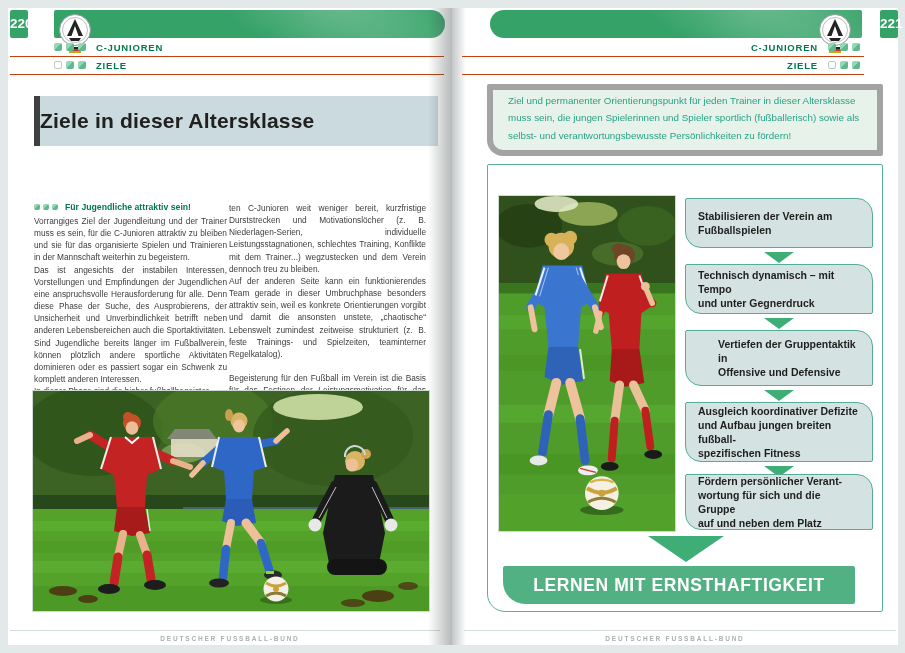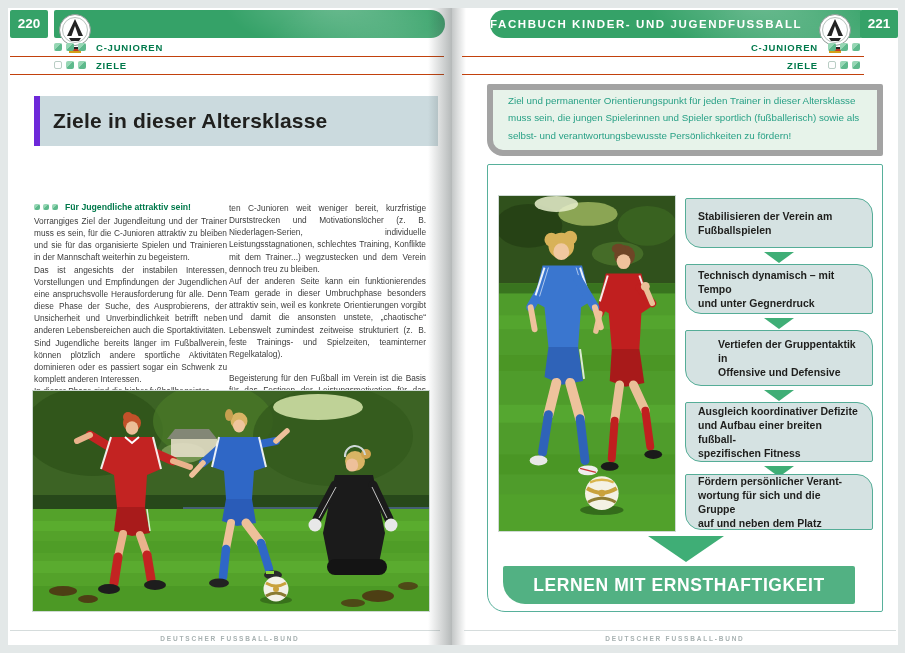--- a/index.html
+++ b/index.html
@@ -8,21 +8,21 @@
 
   .page{position:absolute;top:8px;height:637px;background:#fff;}
   .page-left{left:8px;width:444px;}
   .page-right{left:452px;width:446px;}
   .page-left::after{content:"";position:absolute;top:0;right:0;width:24px;height:100%;
     background:linear-gradient(to right,rgba(0,0,0,0),rgba(60,70,70,.38));pointer-events:none;}
   .page-right::before{content:"";position:absolute;top:0;left:0;width:14px;height:100%;
     background:linear-gradient(to right,rgba(60,70,70,.30),rgba(0,0,0,0));pointer-events:none;}
 
   
-  .pagenum{position:absolute;top:2px;width:38px;height:28px;background:#35a268;color:#fff;
+  .pagenum{position:absolute;top:2px;width:18px;height:28px;background:#35a268;color:#fff;
     font-weight:bold;font-size:13.5px;text-align:center;line-height:28px;}
   .page-left .pagenum{left:2px;border-radius:2px;}
   .page-right .pagenum{right:0px;border-radius:2px;}
   .hbar{position:absolute;top:2px;height:28px;
     background:radial-gradient(160px 70px at 72% -30%,rgba(255,255,255,.25),rgba(255,255,255,0) 70%),
                radial-gradient(220px 90px at 88% 130%,rgba(255,255,255,.16),rgba(255,255,255,0) 60%),
                #35a268;}
   .page-left .hbar{left:46px;width:391px;border-radius:2px 14px 14px 2px;}
   .page-right .hbar{left:38px;width:372px;border-radius:14px 2px 2px 14px;}
   .hbar .htitle{position:absolute;left:0;right:64px;top:0;height:28px;line-height:28px;
@@ -38,22 +38,22 @@
   .page-right .meta{left:10px;right:34px;justify-content:flex-end;padding-right:4px;}
   .meta1{top:30px;} .meta2{top:48px;}
   .meta .label{font-size:9.5px;font-weight:bold;color:#00794b;letter-spacing:.8px;margin:0 6px;}
   .sqr{width:8px;height:8px;border-radius:2px;box-sizing:border-box;
     background:linear-gradient(135deg,#96d6b4 0%,#96d6b4 45%,#5eb98c 45%);}
   .sqr.outline{background:#fefefe;border:1px solid #b9cdc4;}
   .sqr.small{width:6px;height:6px;}
 
   
   .title-box{position:absolute;left:26px;top:88px;width:404px;height:50px;background:#cbdade;
-    border-left:6px solid #6d28d9;box-sizing:border-box;display:flex;align-items:center;
-    font-size:21px;font-weight:bold;color:#20201e;padding-left:13px;letter-spacing:.2px;}
+    border-left:6px solid #404040;box-sizing:border-box;display:flex;align-items:center;
+    font-size:21px;font-weight:bold;color:#20201e;letter-spacing:.2px;}
   .col{position:absolute;top:158px;margin-top:36px;}
   .col1{left:26px;width:193px;}
   .col2{left:221px;width:197px;}
   .subhead{display:flex;align-items:center;gap:3px;margin-bottom:3px;}
   .subhead .shtext{font-size:8.7px;font-weight:bold;color:#00794b;margin-left:4px;}
   p.body{font-size:8.3px;line-height:12.15px;text-align:justify;color:#3c3c3c;margin:0;}
   p.body.gap{margin-top:12px;}
   .para-wrap{position:relative;}
   .end-squares{position:absolute;right:0;bottom:2px;display:flex;gap:3px;}
   .photo{position:absolute;border:1px solid #cfdad4;box-sizing:border-box;background:#4f9c2b;}
@@ -230,21 +230,20 @@
         <circle cx="243" cy="198" r="3" fill="#caa23c"></circle>
       </g>
     </svg>
 
     <div class="footline"></div>
     <div class="foottext">DEUTSCHER FUSSBALL-BUND</div>
   </div>
 
   <div class="page page-right">
     <div class="hbar">
-      <div class="htitle">FACHBUCH KINDER- UND JUGENDFUSSBALL</div>
       <svg class="logo" viewBox="0 0 34 44">
         <circle cx="17" cy="18" r="15.5" fill="#ffffff" stroke="#8f9a96" stroke-width="1"></circle>
         <circle cx="17" cy="18" r="12.5" fill="none" stroke="#b9c1bd" stroke-width="1"></circle>
         <path d="M9,24 L17,7 L25,24 L20.5,24 L17,14 L13.5,24 Z" fill="#232323"></path>
         <path d="M11,26 L23,26 L21,29 L13,29 Z" fill="#232323"></path>
         <rect x="11" y="35" width="12" height="2" fill="#232323"></rect>
         <rect x="11" y="37" width="12" height="2" fill="#c0392b"></rect>
         <rect x="11" y="39" width="12" height="2" fill="#d4a017"></rect>
       </svg>
     </div>
@@ -342,21 +341,21 @@
       <div class="goal" style="top:33px;height:50px;">Stabilisieren der Verein am
 Fußballspielen</div>
       <div class="garrow" style="top:87px;"></div>
       <div class="goal" style="top:99px;height:50px;">Technisch dynamisch – mit Tempo
 und unter Gegnerdruck</div>
       <div class="garrow" style="top:153px;"></div>
       <div class="goal" style="top:165px;height:56px;padding-left:32px;">Vertiefen der Gruppentaktik in
 Offensive und Defensive</div>
       <div class="garrow" style="top:225px;"></div>
       <div class="goal" style="top:237px;height:60px;">Ausgleich koordinativer Defizite
-und Aufbau einer breiten fußball-
+und Aufbau jungen breiten fußball-
 spezifischen Fitness</div>
       <div class="garrow" style="top:301px;"></div>
       <div class="goal" style="top:309px;height:56px;">Fördern persönlicher Verant-
 wortung für sich und die Gruppe
 auf und neben dem Platz</div>
 
       <div class="big-arrow"></div>
       <div class="banner">LERNEN MIT ERNSTHAFTIGKEIT</div>
     </div>
 

